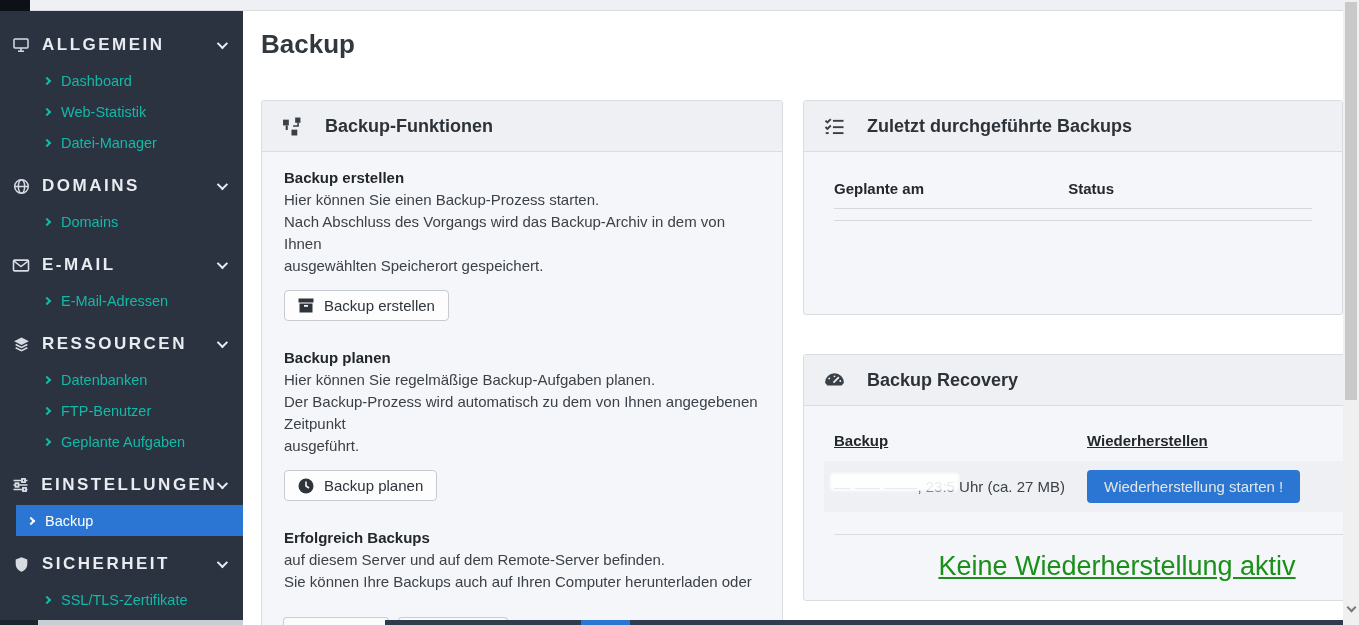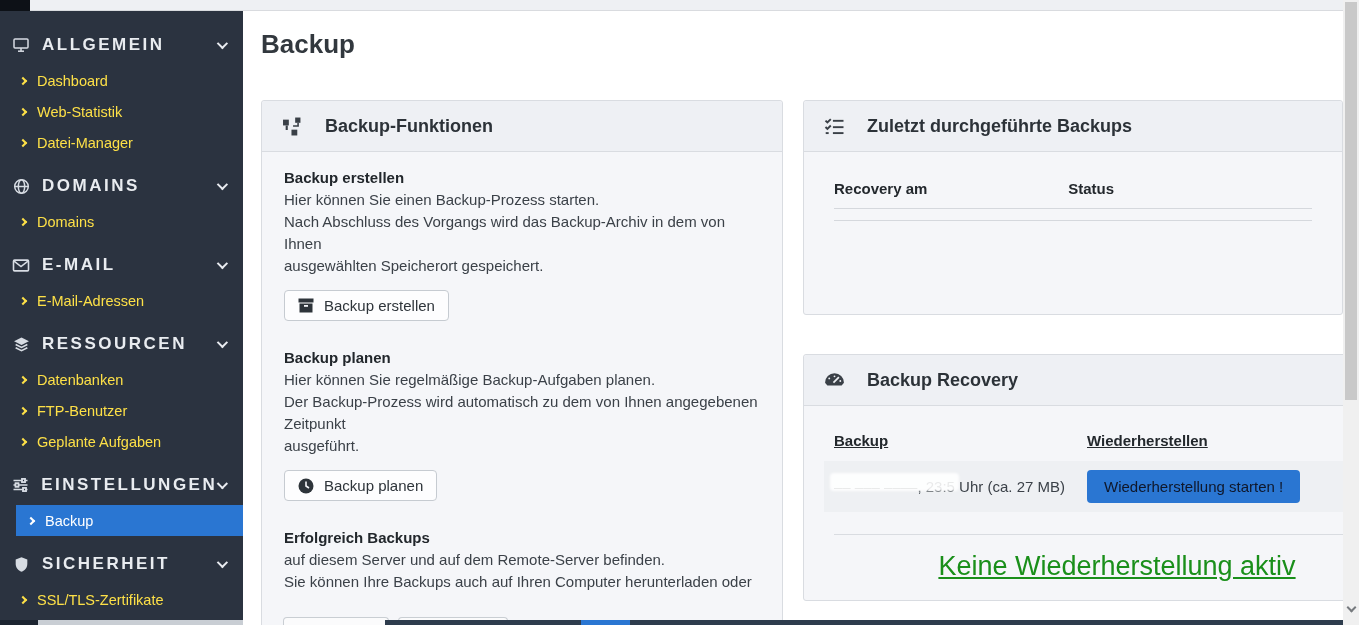--- a/index.html
+++ b/index.html
@@ -23,21 +23,21 @@
   .top-strip{position:absolute;left:0;top:0;width:1359px;height:11px;background:#eef0f3;border-bottom:1px solid #d9dbdf;}
   .top-strip .black-chip{position:absolute;left:0;top:0;width:30px;height:11px;background:#0d1117;}
   
   .sidebar{position:absolute;left:0;top:11px;width:243px;height:614px;background:var(--sidebar-bg);padding-top:14px;}
   .nav-section{margin-top:8px;}
   .nav-section:first-child{margin-top:0;}
   .nav-header{height:40px;display:flex;align-items:center;padding:0 18px 0 10px;cursor:pointer;color:#e9ecf0;}
   .nav-header .nav-icon{width:22px;height:18px;display:flex;align-items:center;justify-content:center;margin-right:10px;}
   .nav-header .nav-label{font-size:17px;font-weight:600;letter-spacing:2.5px;flex:1;}
   .chev-down{width:8px;height:8px;border-right:2px solid #e9ecf0;border-bottom:2px solid #e9ecf0;transform:rotate(45deg) translateY(-2px);}
-  .nav-item{height:31px;display:flex;align-items:center;padding-left:20px;color:#fde047;font-size:14.5px;cursor:pointer;}
+  .nav-item{height:31px;display:flex;align-items:center;padding-left:44px;color:#14b8a6;font-size:14.5px;cursor:pointer;}
   .nav-item .chev-right{width:6px;height:6px;border-top:2.2px solid currentColor;border-right:2.2px solid currentColor;transform:rotate(45deg);margin-right:11px;flex:0 0 auto;}
   .nav-item.active{background:var(--accent);color:#fff;margin-left:16px;padding-left:12px;}
   
   .page-title{position:absolute;left:261px;top:29px;font-size:26px;font-weight:600;color:#32383e;}
   
   .card{position:absolute;background:var(--card-bg);border:1px solid var(--card-border);border-radius:3px;}
   .card-header{height:51px;display:flex;align-items:center;padding:0 20px;background:var(--card-header-bg);border-bottom:1px solid var(--card-border);border-radius:3px 3px 0 0;}
   .card-header .panel-icon{width:22px;height:20px;margin-right:21px;display:flex;align-items:center;}
   .card-header .card-title{font-size:18px;font-weight:bold;color:#2c3238;}
   .card-functions{left:261px;top:100px;width:522px;height:560px;}
@@ -59,21 +59,21 @@
   .status-sub{color:var(--muted);margin-top:3px;font-size:14.5px;}
   
   .censor{position:relative;display:inline-block;color:#4a5157;white-space:pre;}
   .censor::after{content:"";position:absolute;left:-4px;right:-4px;top:-5px;bottom:4px;background:rgba(255,255,255,.88);filter:blur(1.2px);border-radius:4px;}
   
   .recovery-body{padding:26px 20px 0 20px;}
   .rec-head{display:grid;grid-template-columns:253px 1fr;padding:0 10px;font-size:15px;font-weight:bold;color:#23282d;}
   .rec-head span{text-decoration:underline;cursor:pointer;}
   .rec-row{display:grid;grid-template-columns:253px 1fr;align-items:center;background:#eef0f3;margin-top:12px;padding:9px 10px;}
   .rec-backup{font-size:15px;color:#3b4148;}
-  .btn-primary{display:inline-block;background:var(--accent);color:#0f172a;border:none;border-radius:4px;font-size:15px;padding:8px 17px;cursor:pointer;}
+  .btn-primary{display:inline-block;background:var(--accent);color:#e5e5e5;border:none;border-radius:4px;font-size:15px;padding:8px 17px;cursor:pointer;}
   .rec-divider{height:1px;background:#d9dce1;margin:22px 10px 0 10px;}
   .recovery-msg{display:block;text-align:center;margin-top:16px;font-size:27px;color:var(--green);text-decoration:underline;cursor:pointer;}
   
   .partial-btn{position:absolute;top:617px;height:9px;background:#fbfbfc;border:1px solid #c9ced3;border-bottom:none;border-radius:4px 4px 0 0;}
   .pb1{left:283px;width:106px;}
   .pb2{left:398px;width:110px;}
   .strip{position:absolute;top:620px;height:5px;}
   .strip-sb-dark{left:0;width:38px;background:#1c2430;}
   .strip-sb-light{left:38px;width:205px;background:#c9ced4;}
   .strip-dark{left:385px;width:958px;background:#2e3c4d;}
@@ -291,21 +291,21 @@
           <path d="M1 9.4l1.8 1.8L6 8"></path>
           <line x1="8" y1="9.6" x2="18" y2="9.6"></line>
           <line x1="1.2" y1="15.2" x2="4" y2="15.2"></line>
           <line x1="8" y1="15.2" x2="18" y2="15.2"></line>
         </svg>
     </span>
     <span class="card-title">Zuletzt durchgeführte Backups</span>
   </div>
   <div class="recent-body">
     <div class="tbl-head">
-      <span>Recovery am</span>
+      <span>Geplante am</span>
       <span>Status</span>
     </div>
     <div class="tbl-divider"></div>
     <div class="tbl-divider"></div>
   </div>
 </section>
 
 <section class="card card-recovery">
   <div class="card-header">
     <span class="panel-icon">

